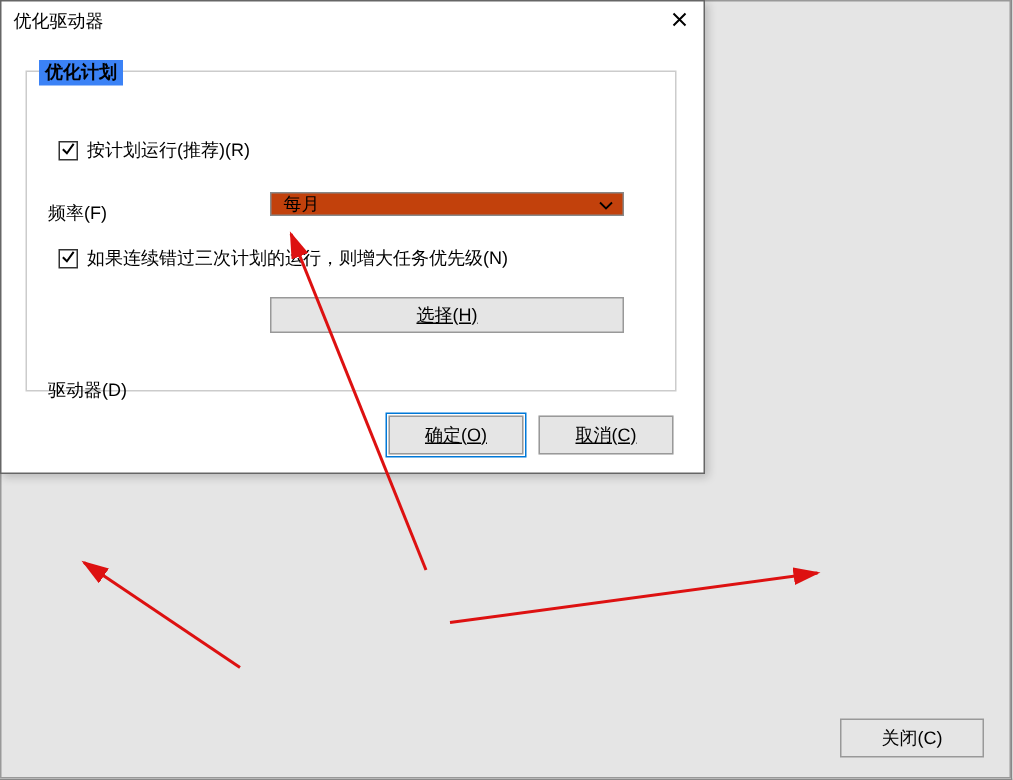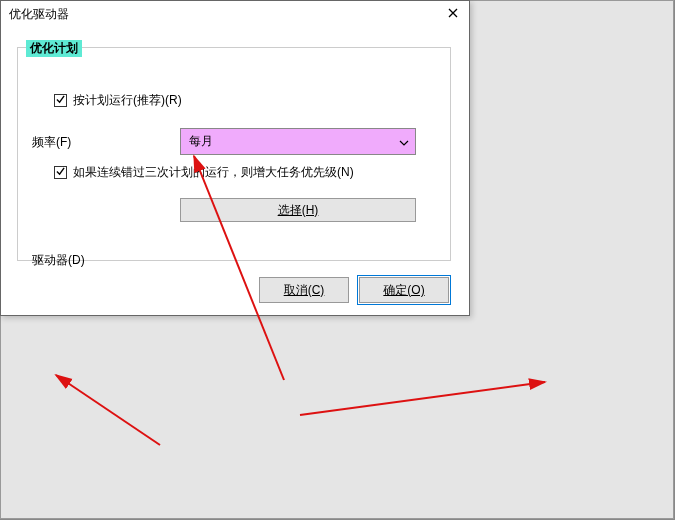--- a/index.html
+++ b/index.html
@@ -93,45 +93,45 @@
     position:absolute;
     left:10px; top:30px; right:10px; bottom:48px;
   }
   .groupbox {
     position:absolute;
     left:6px; top:16px; right:8px; bottom:6px;
     border:1px solid #ccc;
   }
   .group-legend {
     position:absolute; top:-8px; left:8px;
-    background:#5eead4; padding:0 4px;
+    background:#3b82f6; padding:0 4px;
     font-weight:bold;
   }
   .chk-row {
-    position:absolute; left:36px;
+    position:absolute; left:21px;
     display:flex; align-items:center; gap:6px;justify-content:center;
   }
   .chk-row.first { top:44px; }
   .chk-row.task  { top:116px; }
   .chk {
     width:13px; height:13px;
     border:1px solid #333;
     display:flex;align-items:center;justify-content:center;
     background:#fff;
     font-size:10px;
   }
   .chk svg { width:9px;height:9px; }
 
   .label-freq { position:absolute; top:86px; left:14px;text-align:center; }
   .label-drives { position:absolute; top:156px; left:14px;margin-top:48px; }
 
   .combo {
-    position:absolute; top:80px; left:162px; width:236px; height:27px;
+    position:absolute; top:80px; left:162px; width:236px; height:16px;
     border:1px solid #888;
-    background:#f0abfc;
+    background:#c2410c;
     display:flex; align-items:center; justify-content:space-between;
     padding:0 6px 0 8px;
   }
   .combo-arrow svg { width:10px;height:6px; }
 
   .btn {
     position:absolute;
     height:24px;
     background:#e5e5e5;
     border:1px solid #999;
@@ -171,20 +171,21 @@
 
   <span class="section-header sect-sched-title">已计划的优化</span>
   <div class="sect-sched-line"></div>
   <span class="section-header sect-off">关闭</span>
   <span class="section-header sect-off-desc">驱动器未自动优化。</span>
 
   <div class="parent-btn-enable-border">
     <div class="parent-btn-enable">启用(T)</div>
   </div>
 
+  <div class="parent-btn parent-btn-close">关闭(C)</div>
 </div>
 
 <div class="dialog">
   <div class="dlg-titlebar">
     <span>优化驱动器</span>
     <div class="dlg-close-btn">
       <span>
         <svg viewBox="0 0 10 10">
             <path d="M1 1 L9 9 M9 1 L1 9" stroke="#000" stroke-width="1.3"></path>
           </svg>
@@ -229,22 +230,22 @@
         <span>如果连续错过三次计划的运行，则增大任务优先级(N)</span>
       </div>
 
       <span class="label-drives">驱动器(D)</span>
 
       <div class="btn btn-select">选择(H)</div>
     </div>
   </div>
 
   <div class="dlg-actions">
+    <div class="btn btn-primary">确定(O)</div>
     <div class="btn">取消(C)</div>
-    <div class="btn btn-primary">确定(O)</div>
   </div>
 </div>
 
 <svg class="arrow-svg">
   <defs>
     <marker id="ah" markerWidth="10" markerHeight="10" refX="8" refY="3" orient="auto">
       <path d="M0,0 L9,3 L0,6 Z" fill="#d11"></path>
     </marker>
   </defs>
   <line x1="284" y1="380" x2="194" y2="156" stroke="#d11" stroke-width="2" marker-end="url(#ah)"></line>

